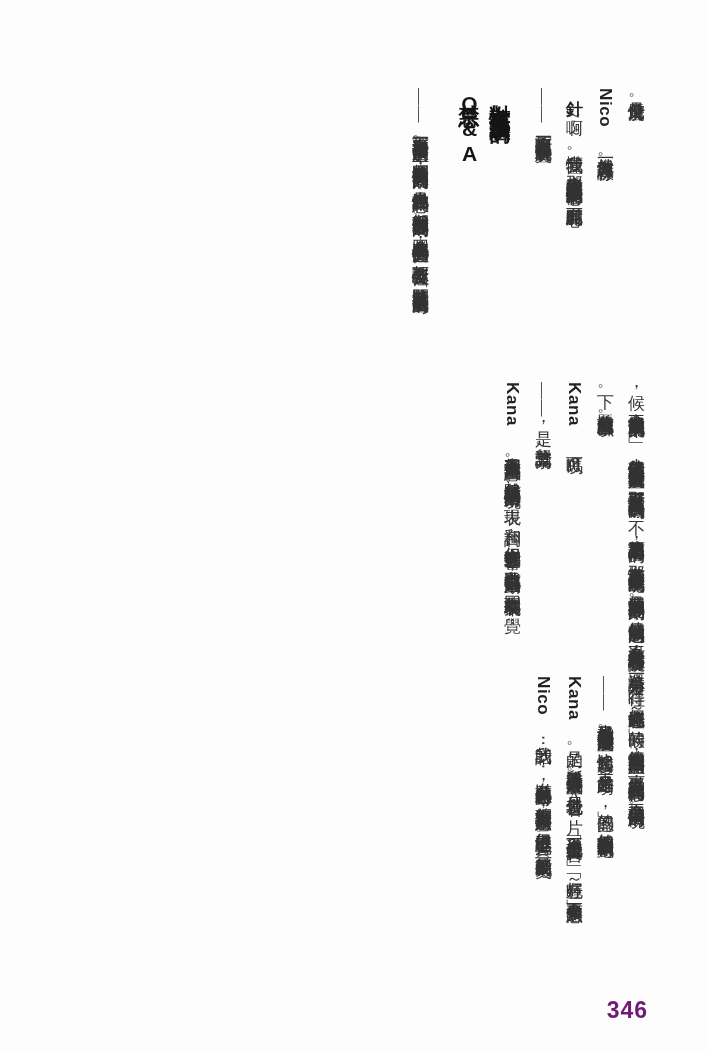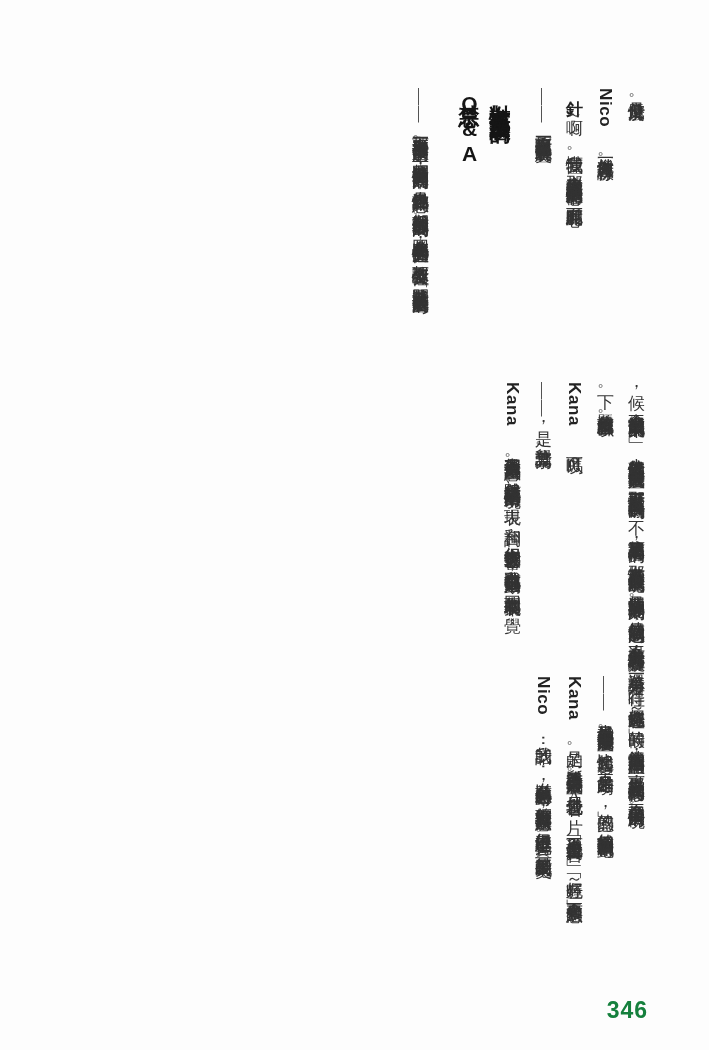--- a/index.html
+++ b/index.html
@@ -64,21 +64,21 @@
     display: block;
   }
   .page-number {
     position: absolute;
     right: 61px;
     bottom: 26px;
     font-family: "Liberation Sans", "DejaVu Sans", sans-serif;
     font-weight: bold;
     font-size: 23px;
     letter-spacing: 1px;
-    color: #15803d;
+    color: #701a75;
   }
 </style>
 </head>
 <body>
 
 <div class="page">
 
   <main class="text-area">
 
     <section class="band">

